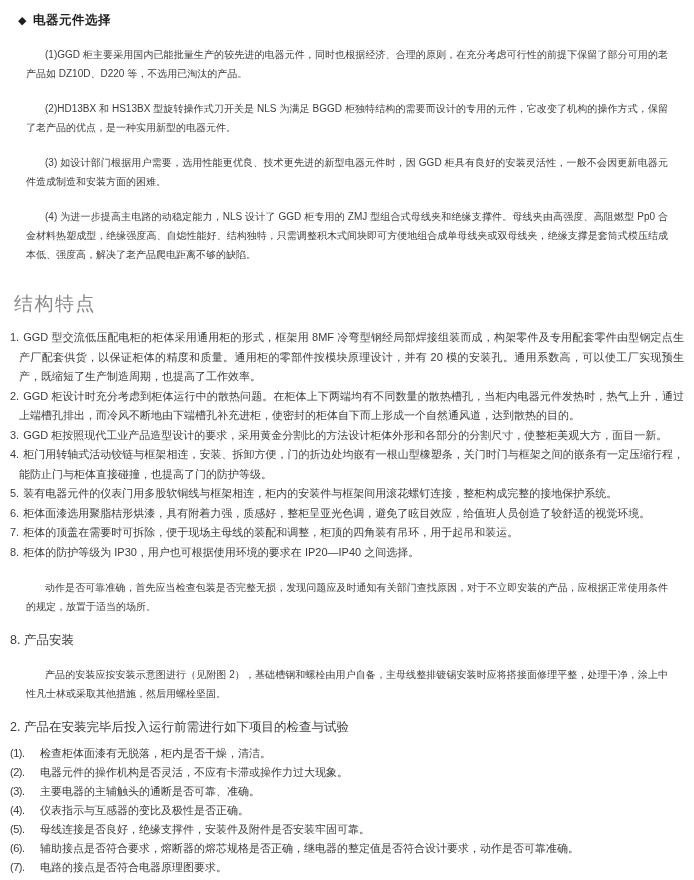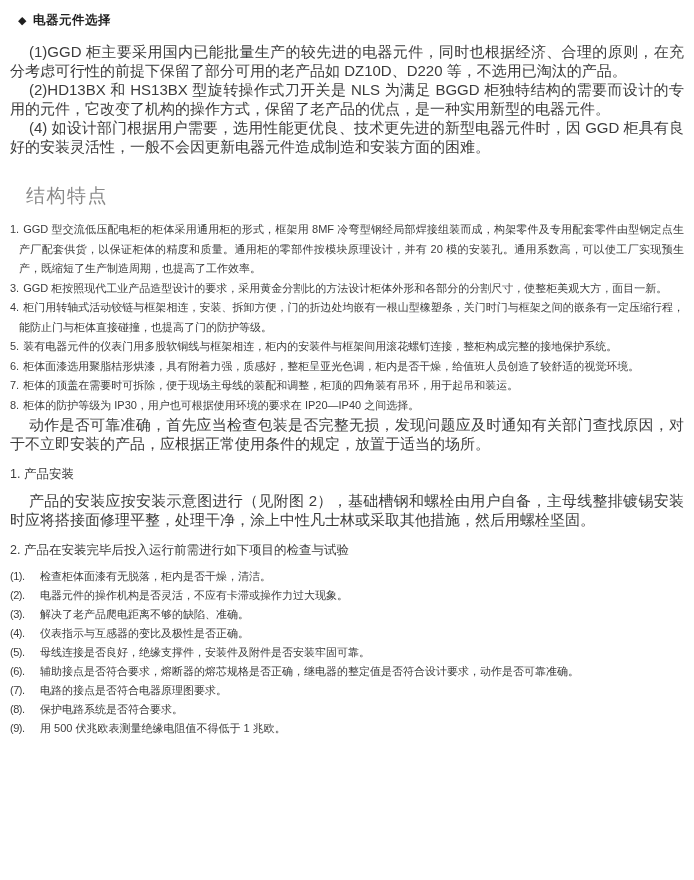--- a/index.html
+++ b/index.html
@@ -21,33 +21,33 @@
   .h-diamond {
     font-size: 12.5px;
     font-weight: bold;
     color: #1f1f1f;
     margin: 4px 0 13px 8px;
     letter-spacing: 0.5px;
   }
   .h-diamond .bullet { font-size: 11px; margin-right: 6px; color: #1f1f1f; }
   
   .para {
-    font-size: 15px;
+    font-size: 10px;
     line-height: 19px;
     text-align: justify;
     text-indent: 19px;
-    margin: 0;
+    margin: 16px;
   }
   
   .h-section {
     font-size: 19px;
     font-weight: normal;
     color: #898989;
     letter-spacing: 1.5px;
-    margin: 27px 0 11px 16px;
+    margin: 27px 0 11px 4px;
   }
   
   .feat-item {
     font-size: 11px;
     line-height: 19.5px;
     text-align: justify;
     padding-left: 9px;
     text-indent: -9px;
     margin: 0;
   }
@@ -75,51 +75,53 @@
 </head>
 <body>
 
 <div class="page">
 
   <div class="h-diamond">
     <span class="bullet">◆</span><span>电器元件选择</span>
   </div>
   <p class="para">(1)GGD 柜主要采用国内已能批量生产的较先进的电器元件，同时也根据经济、合理的原则，在充分考虑可行性的前提下保留了部分可用的老产品如 DZ10D、D220 等，不选用已淘汰的产品。</p>
   <p class="para">(2)HD13BX 和 HS13BX 型旋转操作式刀开关是 NLS 为满足 BGGD 柜独特结构的需要而设计的专用的元件，它改变了机构的操作方式，保留了老产品的优点，是一种实用新型的电器元件。</p>
-  <p class="para">(4) 如设计部门根据用户需要，选用性能更优良、技术更先进的新型电器元件时，因 GGD 柜具有良好的安装灵活性，一般不会因更新电器元件造成制造和安装方面的困难。</p>
+  <p class="para">(3) 如设计部门根据用户需要，选用性能更优良、技术更先进的新型电器元件时，因 GGD 柜具有良好的安装灵活性，一般不会因更新电器元件造成制造和安装方面的困难。</p>
+  <p class="para">(4) 为进一步提高主电路的动稳定能力，NLS 设计了 GGD 柜专用的 ZMJ 型组合式母线夹和绝缘支撑件。母线夹由高强度、高阻燃型 Pp0 合金材料热塑成型，绝缘强度高、自熄性能好、结构独特，只需调整积木式间块即可方便地组合成单母线夹或双母线夹，绝缘支撑是套筒式模压结成本低、强度高，解决了老产品爬电距离不够的缺陷。</p>
 
   <h2 class="h-section">结构特点</h2>
   <div>
     <p class="feat-item"><span class="num">1.</span><span>GGD 型交流低压配电柜的柜体采用通用柜的形式，框架用 8MF 冷弯型钢经局部焊接组装而成，构架零件及专用配套零件由型钢定点生产厂配套供货，以保证柜体的精度和质量。通用柜的零部件按模块原理设计，并有 20 模的安装孔。通用系数高，可以使工厂实现预生产，既缩短了生产制造周期，也提高了工作效率。</span></p>
+    <p class="feat-item"><span class="num">2.</span><span>GGD 柜设计时充分考虑到柜体运行中的散热问题。在柜体上下两端均有不同数量的散热槽孔，当柜内电器元件发热时，热气上升，通过上端槽孔排出，而冷风不断地由下端槽孔补充进柜，使密封的柜体自下而上形成一个自然通风道，达到散热的目的。</span></p>
     <p class="feat-item"><span class="num">3.</span><span>GGD 柜按照现代工业产品造型设计的要求，采用黄金分割比的方法设计柜体外形和各部分的分割尺寸，使整柜美观大方，面目一新。</span></p>
     <p class="feat-item"><span class="num">4.</span><span>柜门用转轴式活动铰链与框架相连，安装、拆卸方便，门的折边处均嵌有一根山型橡塑条，关门时门与框架之间的嵌条有一定压缩行程，能防止门与柜体直接碰撞，也提高了门的防护等级。</span></p>
     <p class="feat-item"><span class="num">5.</span><span>装有电器元件的仪表门用多股软铜线与框架相连，柜内的安装件与框架间用滚花螺钉连接，整柜构成完整的接地保护系统。</span></p>
-    <p class="feat-item"><span class="num">6.</span><span>柜体面漆选用聚脂桔形烘漆，具有附着力强，质感好，整柜呈亚光色调，柜内是否干燥，给值班人员创造了较舒适的视觉环境。</span></p>
+    <p class="feat-item"><span class="num">6.</span><span>柜体面漆选用聚脂桔形烘漆，具有附着力强，质感好，整柜呈亚光色调，避免了眩目效应，给值班人员创造了较舒适的视觉环境。</span></p>
     <p class="feat-item"><span class="num">7.</span><span>柜体的顶盖在需要时可拆除，便于现场主母线的装配和调整，柜顶的四角装有吊环，用于起吊和装运。</span></p>
     <p class="feat-item"><span class="num">8.</span><span>柜体的防护等级为 IP30，用户也可根据使用环境的要求在 IP20—IP40 之间选择。</span></p>
   </div>
 
   <p class="para">动作是否可靠准确，首先应当检查包装是否完整无损，发现问题应及时通知有关部门查找原因，对于不立即安装的产品，应根据正常使用条件的规定，放置于适当的场所。</p>
 
-  <h3 class="h-sub">1. 产品安装</h3>
+  <h3 class="h-sub">8. 产品安装</h3>
   <p class="para">产品的安装应按安装示意图进行（见附图 2），基础槽钢和螺栓由用户自备，主母线整排镀锡安装时应将搭接面修理平整，处理干净，涂上中性凡士林或采取其他措施，然后用螺栓坚固。</p>
 
   <h3 class="h-sub">2. 产品在安装完毕后投入运行前需进行如下项目的检查与试验</h3>
   <div class="checks">
     <p class="check-item">
         <span class="num">(1).</span>
         <span class="txt">检查柜体面漆有无脱落，柜内是否干燥，清洁。</span>
       </p>
     <p class="check-item">
         <span class="num">(2).</span>
         <span class="txt">电器元件的操作机构是否灵活，不应有卡滞或操作力过大现象。</span>
       </p>
     <p class="check-item">
         <span class="num">(3).</span>
-        <span class="txt">解决了老产品爬电距离不够的缺陷、准确。</span>
+        <span class="txt">主要电器的主辅触头的通断是否可靠、准确。</span>
       </p>
     <p class="check-item">
         <span class="num">(4).</span>
         <span class="txt">仪表指示与互感器的变比及极性是否正确。</span>
       </p>
     <p class="check-item">
         <span class="num">(5).</span>
         <span class="txt">母线连接是否良好，绝缘支撑件，安装件及附件是否安装牢固可靠。</span>
       </p>
     <p class="check-item">

